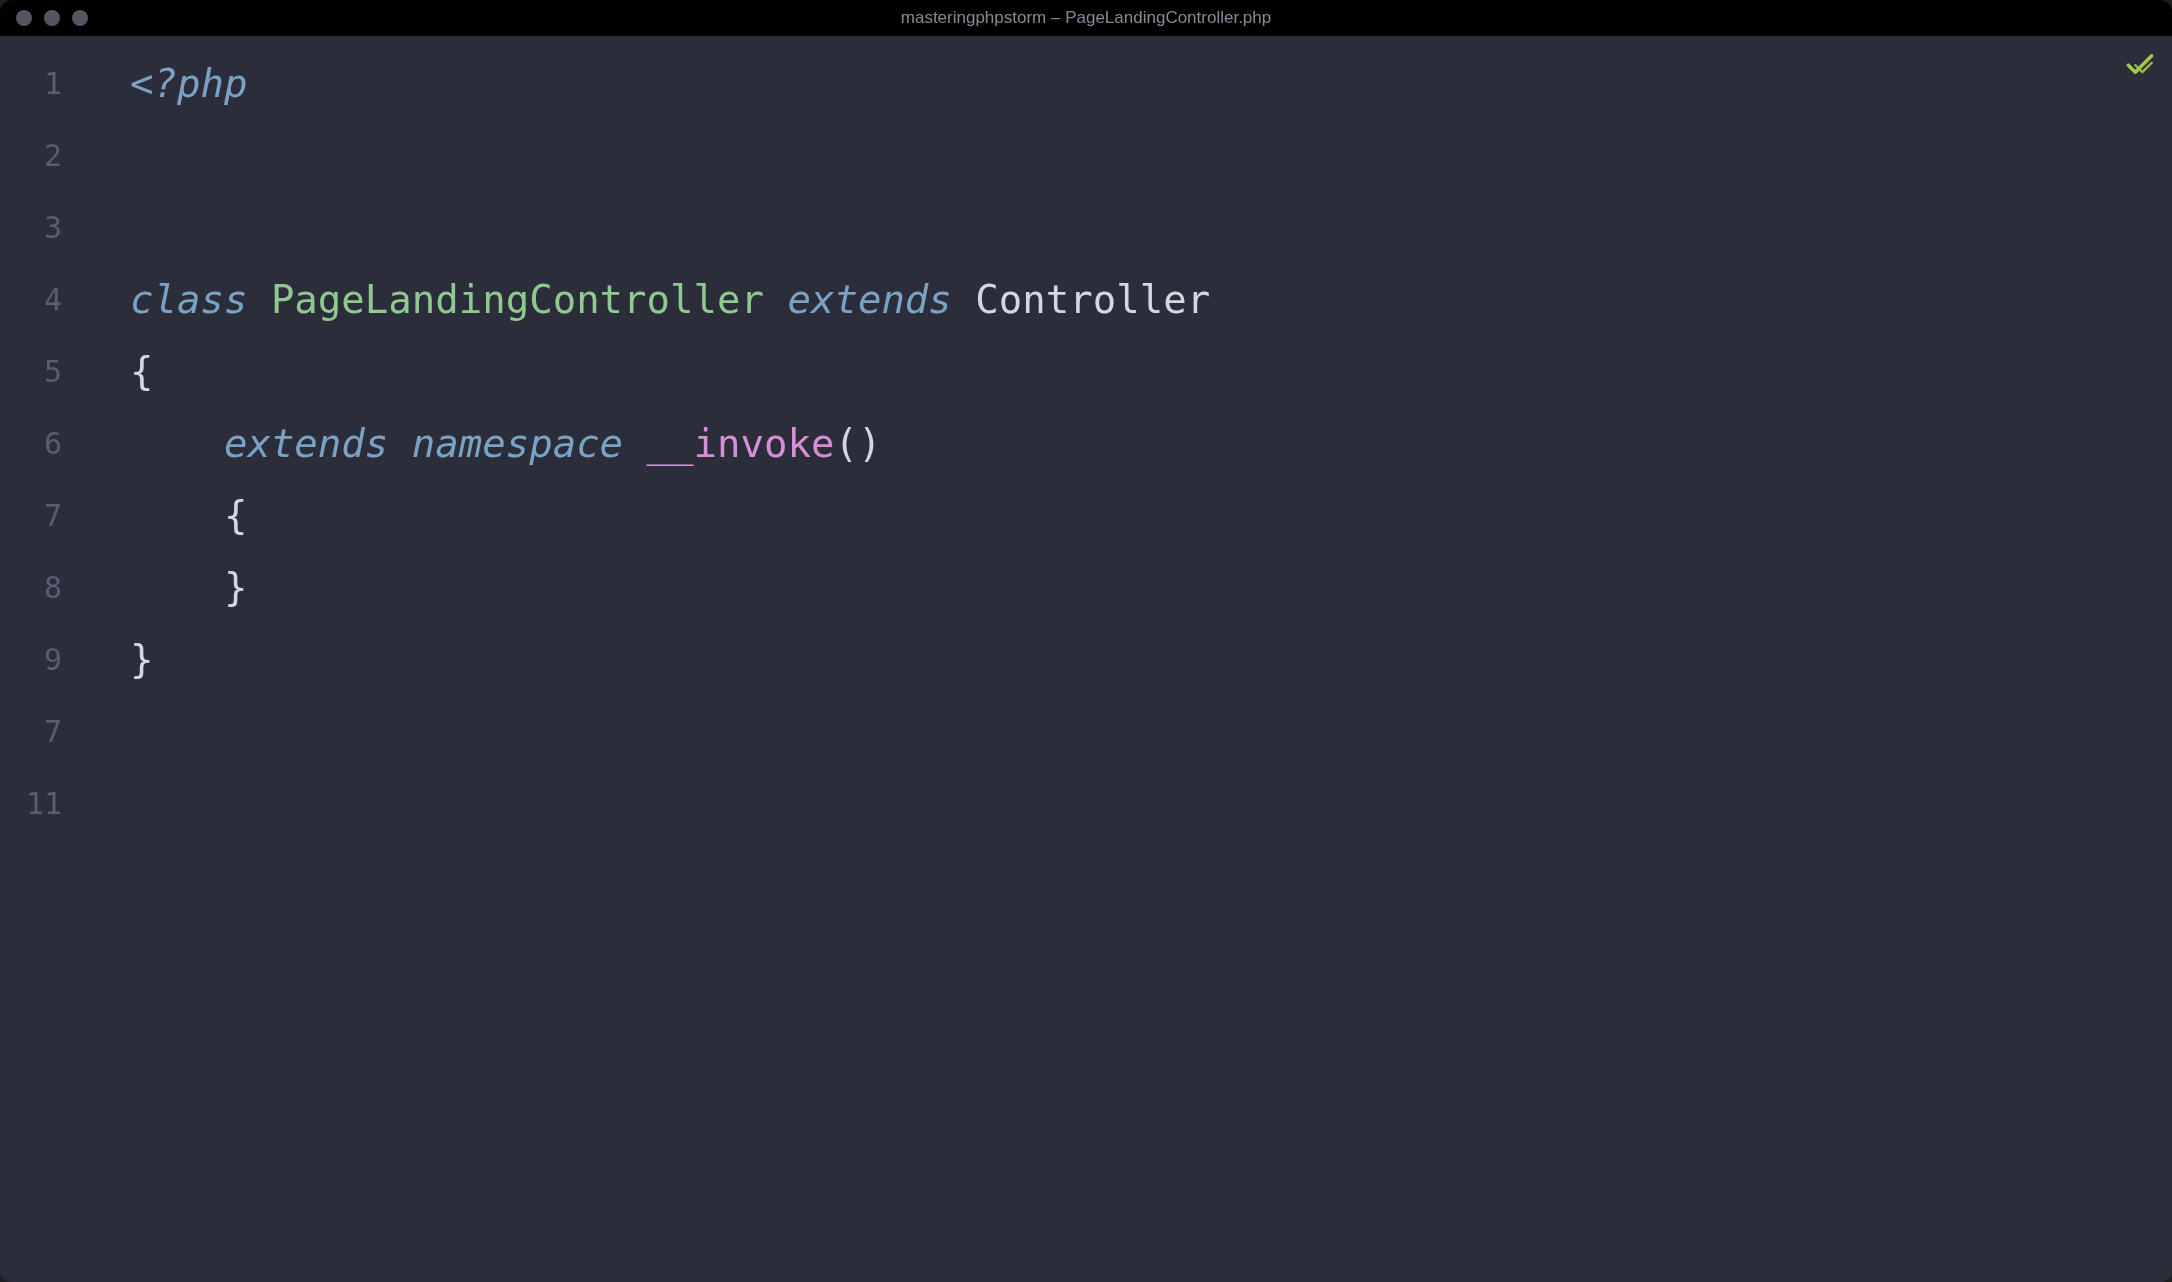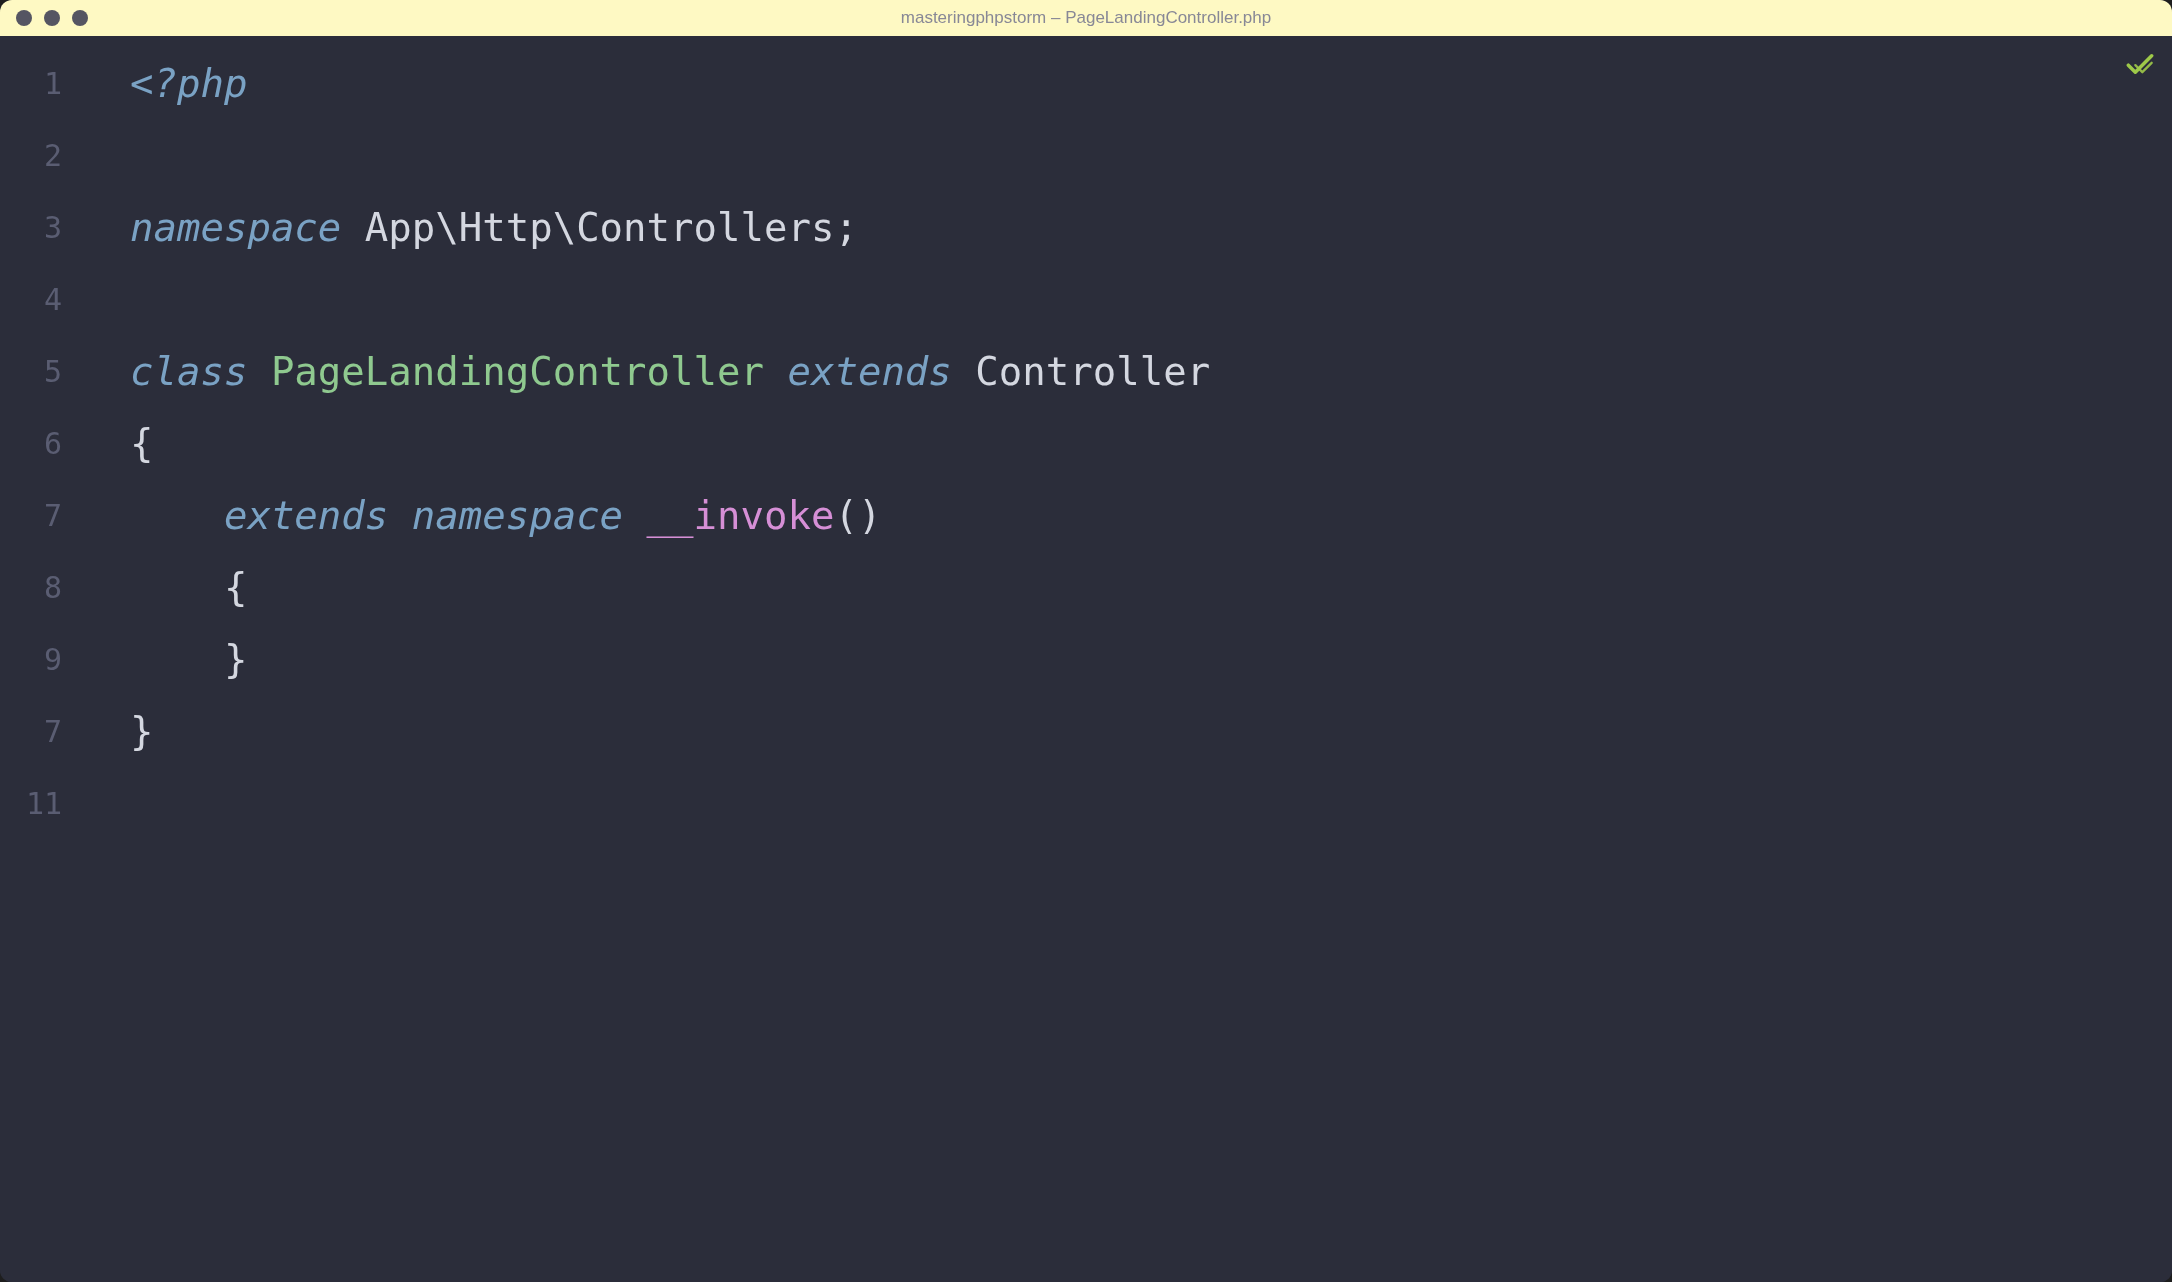--- a/index.html
+++ b/index.html
@@ -19,21 +19,21 @@
       height: 100vh;
       background: #2b2d3a;
       border-radius: 12px;
       overflow: hidden;
       display: flex;
       flex-direction: column;
     }
     
     .titlebar {
       height: 36px;
-      background: #fef9c3;
+      background: #000000;
       display: flex;
       align-items: center;
       position: relative;
       padding: 16px 16px;
     }
     
     .traffic-lights {
       display: flex;
       gap: 12px;
       align-items: center;
@@ -169,21 +169,20 @@
       <div class="line-number">7</div>
       <div class="line-number">8</div>
       <div class="line-number">9</div>
       <div class="line-number">7</div>
       <div class="line-number">11</div>
     </div>
 
     <div class="code-area" id="code-area">
         <div class="code-line"><span class="tok-php-tag">&lt;?php</span></div>
         <div class="code-line"></div>
-        <div class="code-line"><span class="tok-keyword">namespace</span><span class="tok-text"> App\Http\Controllers;</span></div>
         <div class="code-line"></div>
         <div class="code-line"><span class="tok-keyword">class</span><span class="tok-text"> </span><span class="tok-classname">PageLandingController</span><span class="tok-text"> </span><span class="tok-keyword">extends</span><span class="tok-text"> Controller</span></div>
         <div class="code-line"><span class="tok-brace">{</span></div>
         <div class="code-line"><span class="tok-text">    </span><span class="tok-keyword">extends</span><span class="tok-text"> </span><span class="tok-keyword">namespace</span><span class="tok-text"> </span><span class="tok-method-magic">__invoke</span><span class="tok-punct">()</span></div>
         <div class="code-line"><span class="tok-text">    </span><span class="tok-brace">{</span></div>
         <div class="code-line"><span class="tok-text">    </span><span class="tok-brace">}</span></div>
         <div class="code-line"><span class="tok-brace">}</span></div>
       </div>
 
     <div class="analysis-ok">

